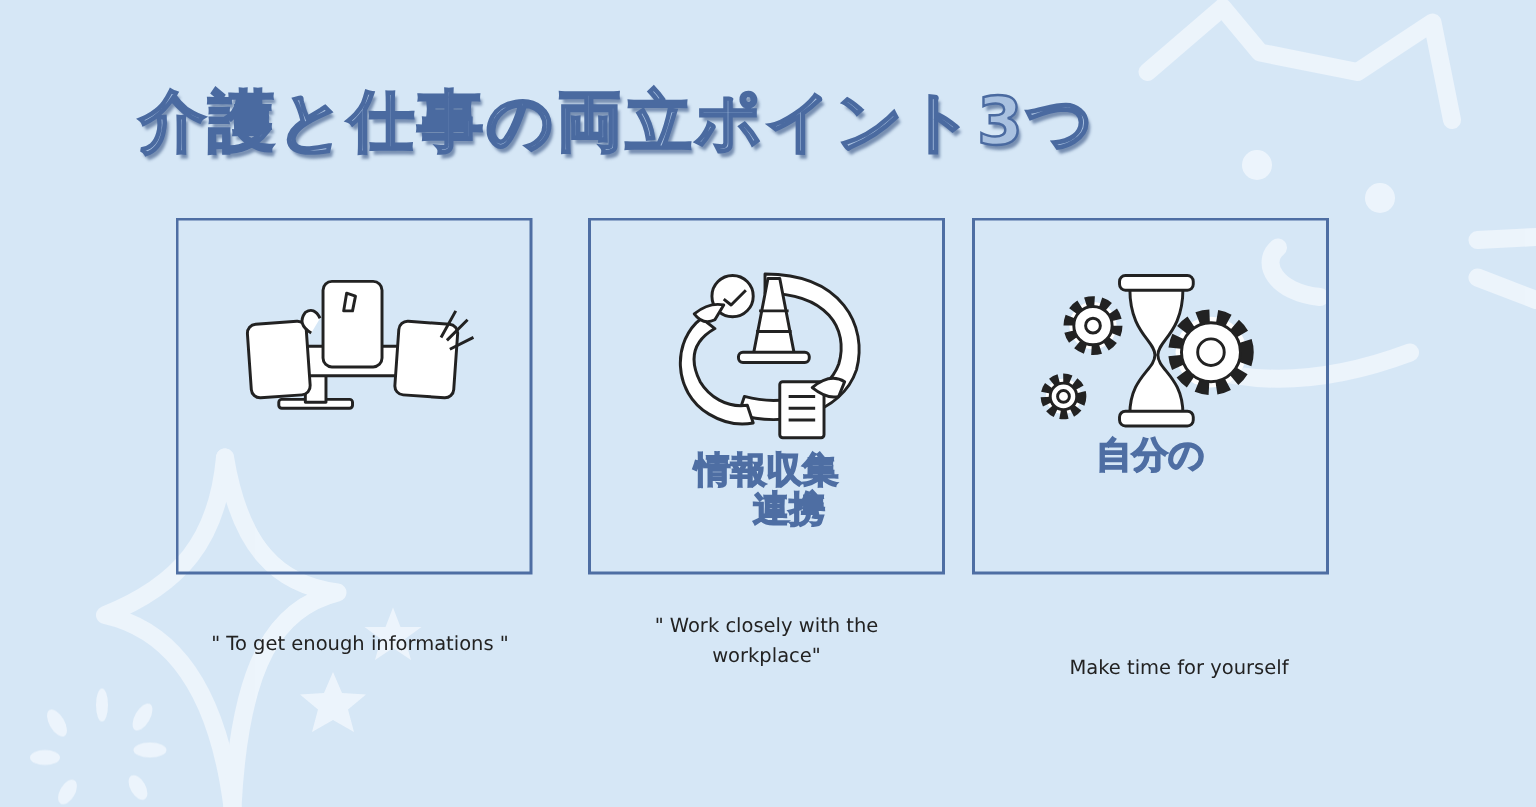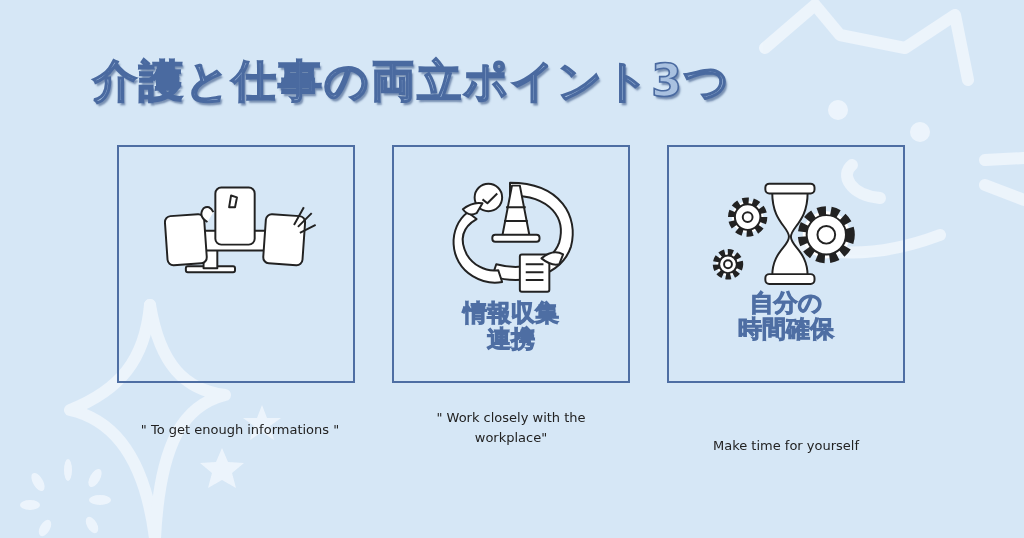--- a/index.html
+++ b/index.html
@@ -95,24 +95,24 @@
       <path d="M70 62 q10 -8 20 -6 l-6 10 q-8 4 -14 -4z"></path>
       <path d="M110 90 L120 38 L128 38 L138 90 Z"></path>
       <rect x="100" y="88" width="48" height="7" rx="3"></rect>
       <path d="M114 60 h20 M112 74 h24" fill="none"></path>
       <rect x="128" y="108" width="30" height="38" rx="2"></rect>
       <path d="M134 118 h18 M134 126 h18 M134 134 h18" fill="none"></path>
       <path d="M150 112 q12 -10 22 -4 l-4 10 q-8 2 -18 -6z"></path>
     </g>
   </svg>
   <div class="card-label" style="top:153px;">情報収集</div>
-  <div class="card-label" style="top:179px;">連携</div>
+  <div class="card-label" style="top:179px;padding-left:15px;">連携</div>
 </div>
 
-<div class="card" style="left:667px;">
+<div class="card" style="left:648px;">
   <svg class="illus" width="238" height="150" viewBox="0 0 238 150">
     <g fill="#fff" stroke="#222" stroke-width="2" stroke-linejoin="round">
       <g transform="translate(80 70)">
         <circle r="16" stroke-dasharray="6 4" stroke-width="8"></circle>
         <circle r="13"></circle>
         <circle r="5"></circle>
       </g>
       <g transform="translate(60 118)">
         <circle r="12" stroke-dasharray="5 3" stroke-width="7"></circle>
         <circle r="9"></circle>
@@ -122,21 +122,20 @@
         <circle r="24" stroke-dasharray="8 5" stroke-width="10"></circle>
         <circle r="20"></circle>
         <circle r="9"></circle>
       </g>
       <path d="M105 45 L141 45 C141 75 124 80 124 90 C124 100 141 105 141 130 L105 130 C105 105 122 100 122 90 C122 80 105 75 105 45 Z"></path>
       <rect x="98" y="36" width="50" height="10" rx="4"></rect>
       <rect x="98" y="128" width="50" height="10" rx="4"></rect>
     </g>
   </svg>
   <div class="card-label" style="top:143px;">自分の</div>
-  <div class="card-label" style="top:169px;">時間確保</div>
 </div>
 
 <div class="caption" style="left:100px; top:420px; width:280px;">
   <div>" To get enough informations  "</div>
 </div>
 <div class="caption" style="left:392px; top:408px; width:238px;">
   <div>" Work closely with the</div>
   <div>workplace"</div>
 </div>
 <div class="caption" style="left:667px; top:420px; width:238px;margin-top:16px;">

